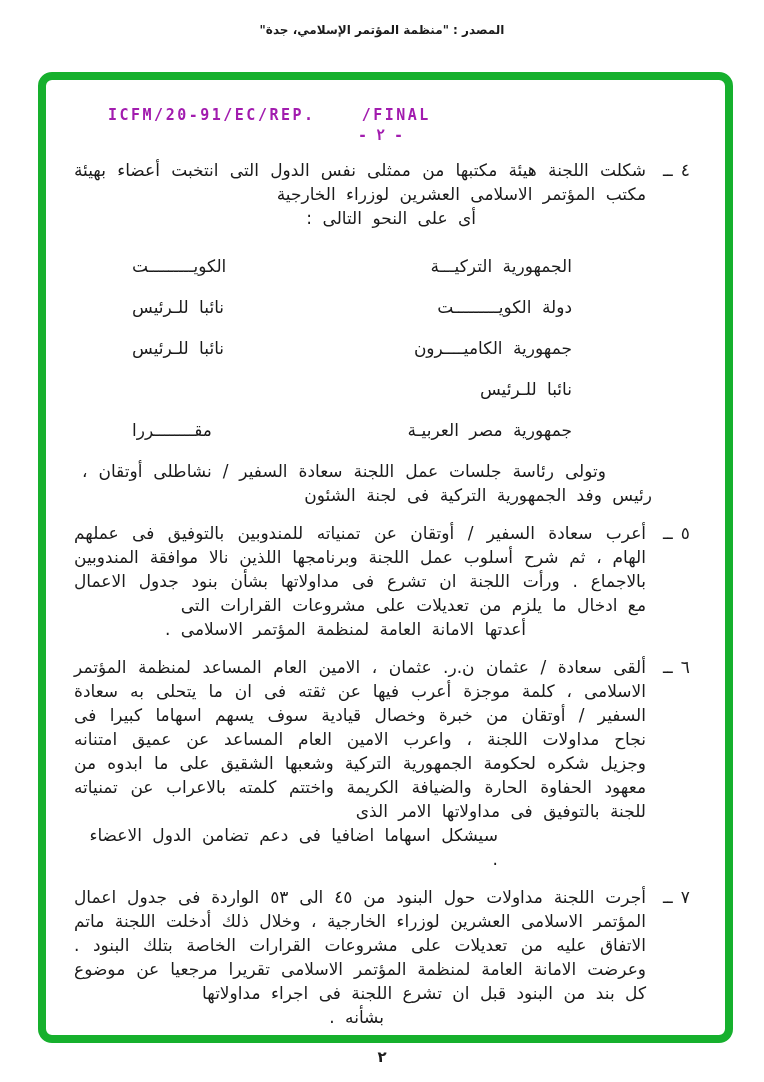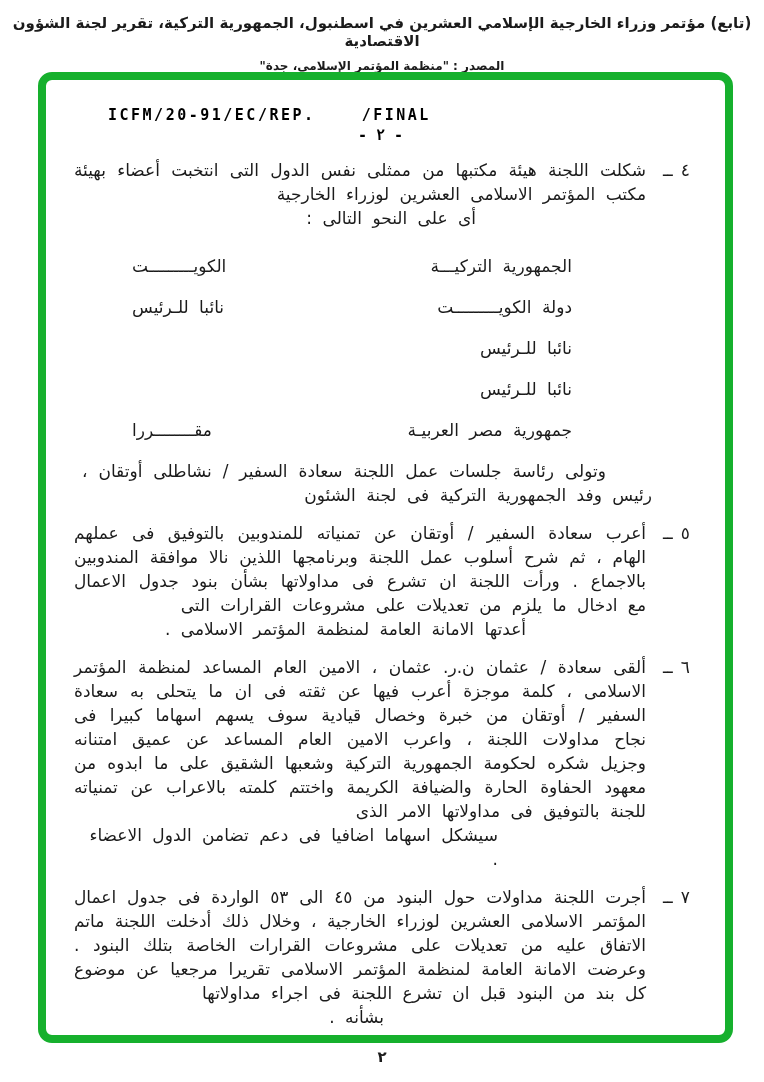--- a/index.html
+++ b/index.html
@@ -26,21 +26,21 @@
     padding:26px 35px 8px 28px;
     overflow:hidden;
   }
 
   
   .ref-block {
     direction:ltr;
     font-family:"DejaVu Sans Mono", monospace;
     font-weight:bold; font-size:15px;
     letter-spacing:2.5px;
-    color:#000000;
+    color:#a21caf;
     margin-left:34px;
   }
   .ref { white-space:pre; }
   .pagenum-top { padding-left:250px; margin-top:2px; letter-spacing:5px; }
 
   
   .arabic { direction:rtl; font-size:17px; line-height:24px; word-spacing:5px; letter-spacing:0.3px; }
   .item { display:flex; margin-top:14px; }
   .numcell { flex:0 0 44px; display:flex; gap:8px; align-items:flex-start; }
   .textcell { flex:1 1 auto; min-width:0; }
@@ -67,21 +67,20 @@
     text-align:center; direction:rtl;
     font-size:15px; font-weight:bold;
   }
 </style>
 </head>
 <body>
 
 <div class="page">
 
   <div class="top-header">
-    <div class="hdr1">(تابع) مؤتمر وزراء الخارجية الإسلامي العشرين في اسطنبول، الجمهورية التركية، تقرير لجنة الشؤون الاقتصادية</div>
     <div class="hdr2">المصدر :  "منظمة المؤتمر الإسلامي، جدة"</div>
   </div>
 
   <div class="green-frame">
 
     <div class="ref-block">
       <div class="ref">ICFM/20-91/EC/REP.    /FINAL</div>
       <div class="pagenum-top">- ٢ -</div>
     </div>
 
@@ -101,20 +100,21 @@
       <div class="bureau">
         <div class="brow">
           <span class="bcountry">الجمهورية التركيـــة</span>
           <span class="brole">الكويـــــــــت</span>
         </div>
         <div class="brow">
           <span class="bcountry">دولة الكويـــــــــت</span>
           <span class="brole">نائبا للـرئيس</span>
         </div>
         <div class="brow">
+          <span class="bcountry">جمهورية الكاميــــرون</span>
           <span class="brole">نائبا للـرئيس</span>
         </div>
         <div class="brow">
           <span class="brole">نائبا للـرئيس</span>
         </div>
         <div class="brow">
           <span class="bcountry">جمهورية مصر العربيـة</span>
           <span class="brole">مقــــــــررا</span>
         </div>
       </div>

